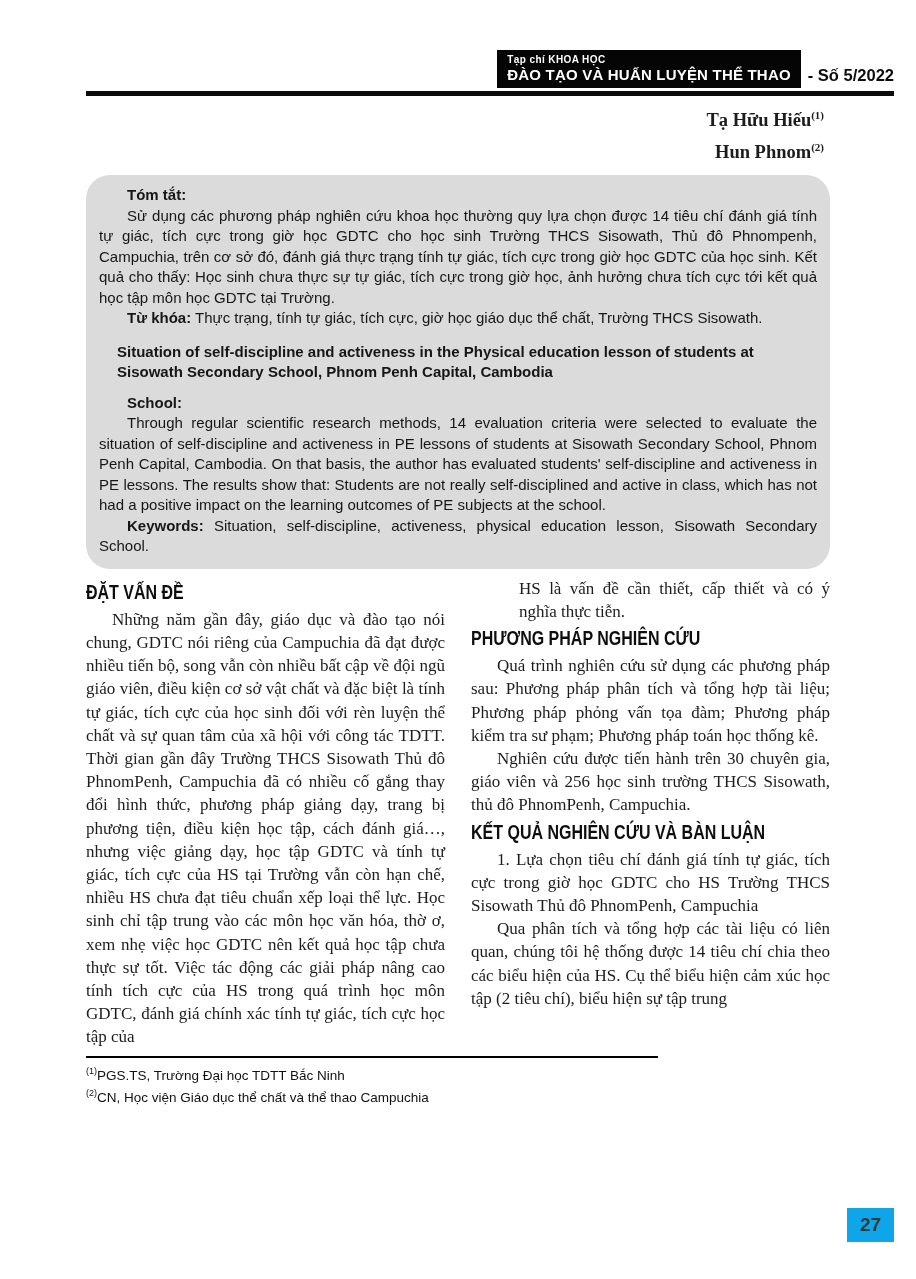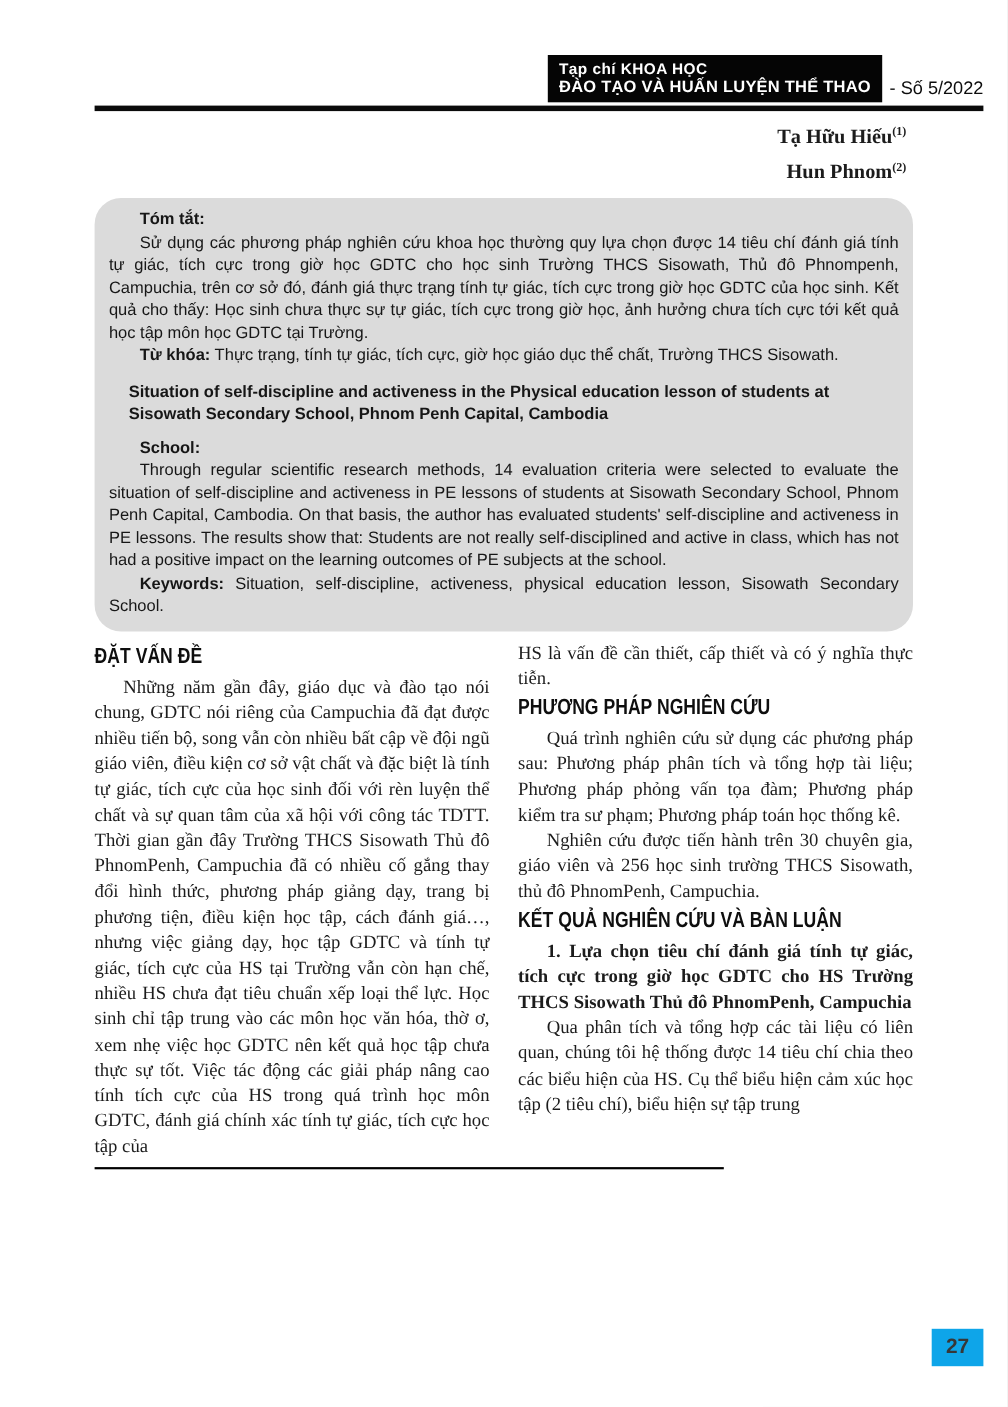--- a/index.html
+++ b/index.html
@@ -23,36 +23,36 @@
     gap: 7px;
   }
   .journal-box {
     background: #050505;
     color: #ffffff;
     padding: 4px 10px 5px;
     min-width: 292px;
   }
   .j-small {
     font-family: "Liberation Sans", sans-serif;
-    font-size: 14px;
+    font-size: 10px;
     font-weight: bold;
     letter-spacing: 0.4px;
   }
   .j-name {
     font-family: "Liberation Sans", sans-serif;
     font-size: 15px;
     font-weight: bold;
     letter-spacing: 0.2px;
     margin-top: 1px;
     white-space: nowrap;
   }
   .issue {
     font-family: "Liberation Sans", sans-serif;
     font-size: 16.5px;
-    font-weight: normal;
+    font-weight: bold;
     color: #0c0c0c;
     padding-bottom: 3px;
     white-space: nowrap;
   }
   .header-rule {
     margin: 3px 22px 0 86px;
     height: 5px;
     background: #0b0b0b;
   }
   
@@ -119,22 +119,22 @@
     transform-origin: 0 50%;
     margin: 2px 0 3px;
   }
   .body-p {
     margin: 0;
     font-size: 17px;
     line-height: 23.2px;
     text-align: justify;
     text-indent: 26px;
   }
-  .body-p.noind { text-indent: 0; }
-  .body-p.bold { font-weight: bold; }
+  .body-p.noind { text-indent: 0; margin-left: 48px; }
+  .body-p.bold { font-weight: normal; }
   
   .footnote-rule {
     margin-top: 7px;
     width: 572px;
     height: 2px;
     background: #000000;
   }
   .footnotes {
     margin-top: 4px;
     font-family: "Liberation Sans", sans-serif;
@@ -204,20 +204,24 @@
         <div class="col-heading">PHƯƠNG PHÁP NGHIÊN CỨU</div>
         <p class="body-p">Quá trình nghiên cứu sử dụng các phương pháp sau: Phương pháp phân tích và tổng hợp tài liệu; Phương pháp phỏng vấn tọa đàm; Phương pháp kiểm tra sư phạm; Phương pháp toán học thống kê.</p>
         <p class="body-p">Nghiên cứu được tiến hành trên 30 chuyên gia, giáo viên và 256 học sinh trường THCS Sisowath, thủ đô PhnomPenh, Campuchia.</p>
         <div class="col-heading">KẾT QUẢ NGHIÊN CỨU VÀ BÀN LUẬN</div>
         <p class="body-p bold">1. Lựa chọn tiêu chí đánh giá tính tự giác, tích cực trong giờ học GDTC cho HS Trường THCS Sisowath Thủ đô PhnomPenh, Campuchia</p>
         <p class="body-p">Qua phân tích và tổng hợp các tài liệu có liên quan, chúng tôi hệ thống được 14 tiêu chí chia theo các biểu hiện của HS. Cụ thể biểu hiện cảm xúc học tập (2 tiêu chí), biểu hiện sự tập trung</p>
       </div>
     </div>
 
     <div class="footnote-rule"></div>
+    <div class="footnotes">
+      <div class="footnote"><sup>(1)</sup><span>PGS.TS, Trường Đại học TDTT Bắc Ninh</span></div>
+      <div class="footnote"><sup>(2)</sup><span>CN, Học viện Giáo dục thể chất và thể thao Campuchia</span></div>
+    </div>
 
   </div>
 
   <div class="page-badge">
       <span>27</span>
     </div>
 
 </div>
 
 </body></html>

